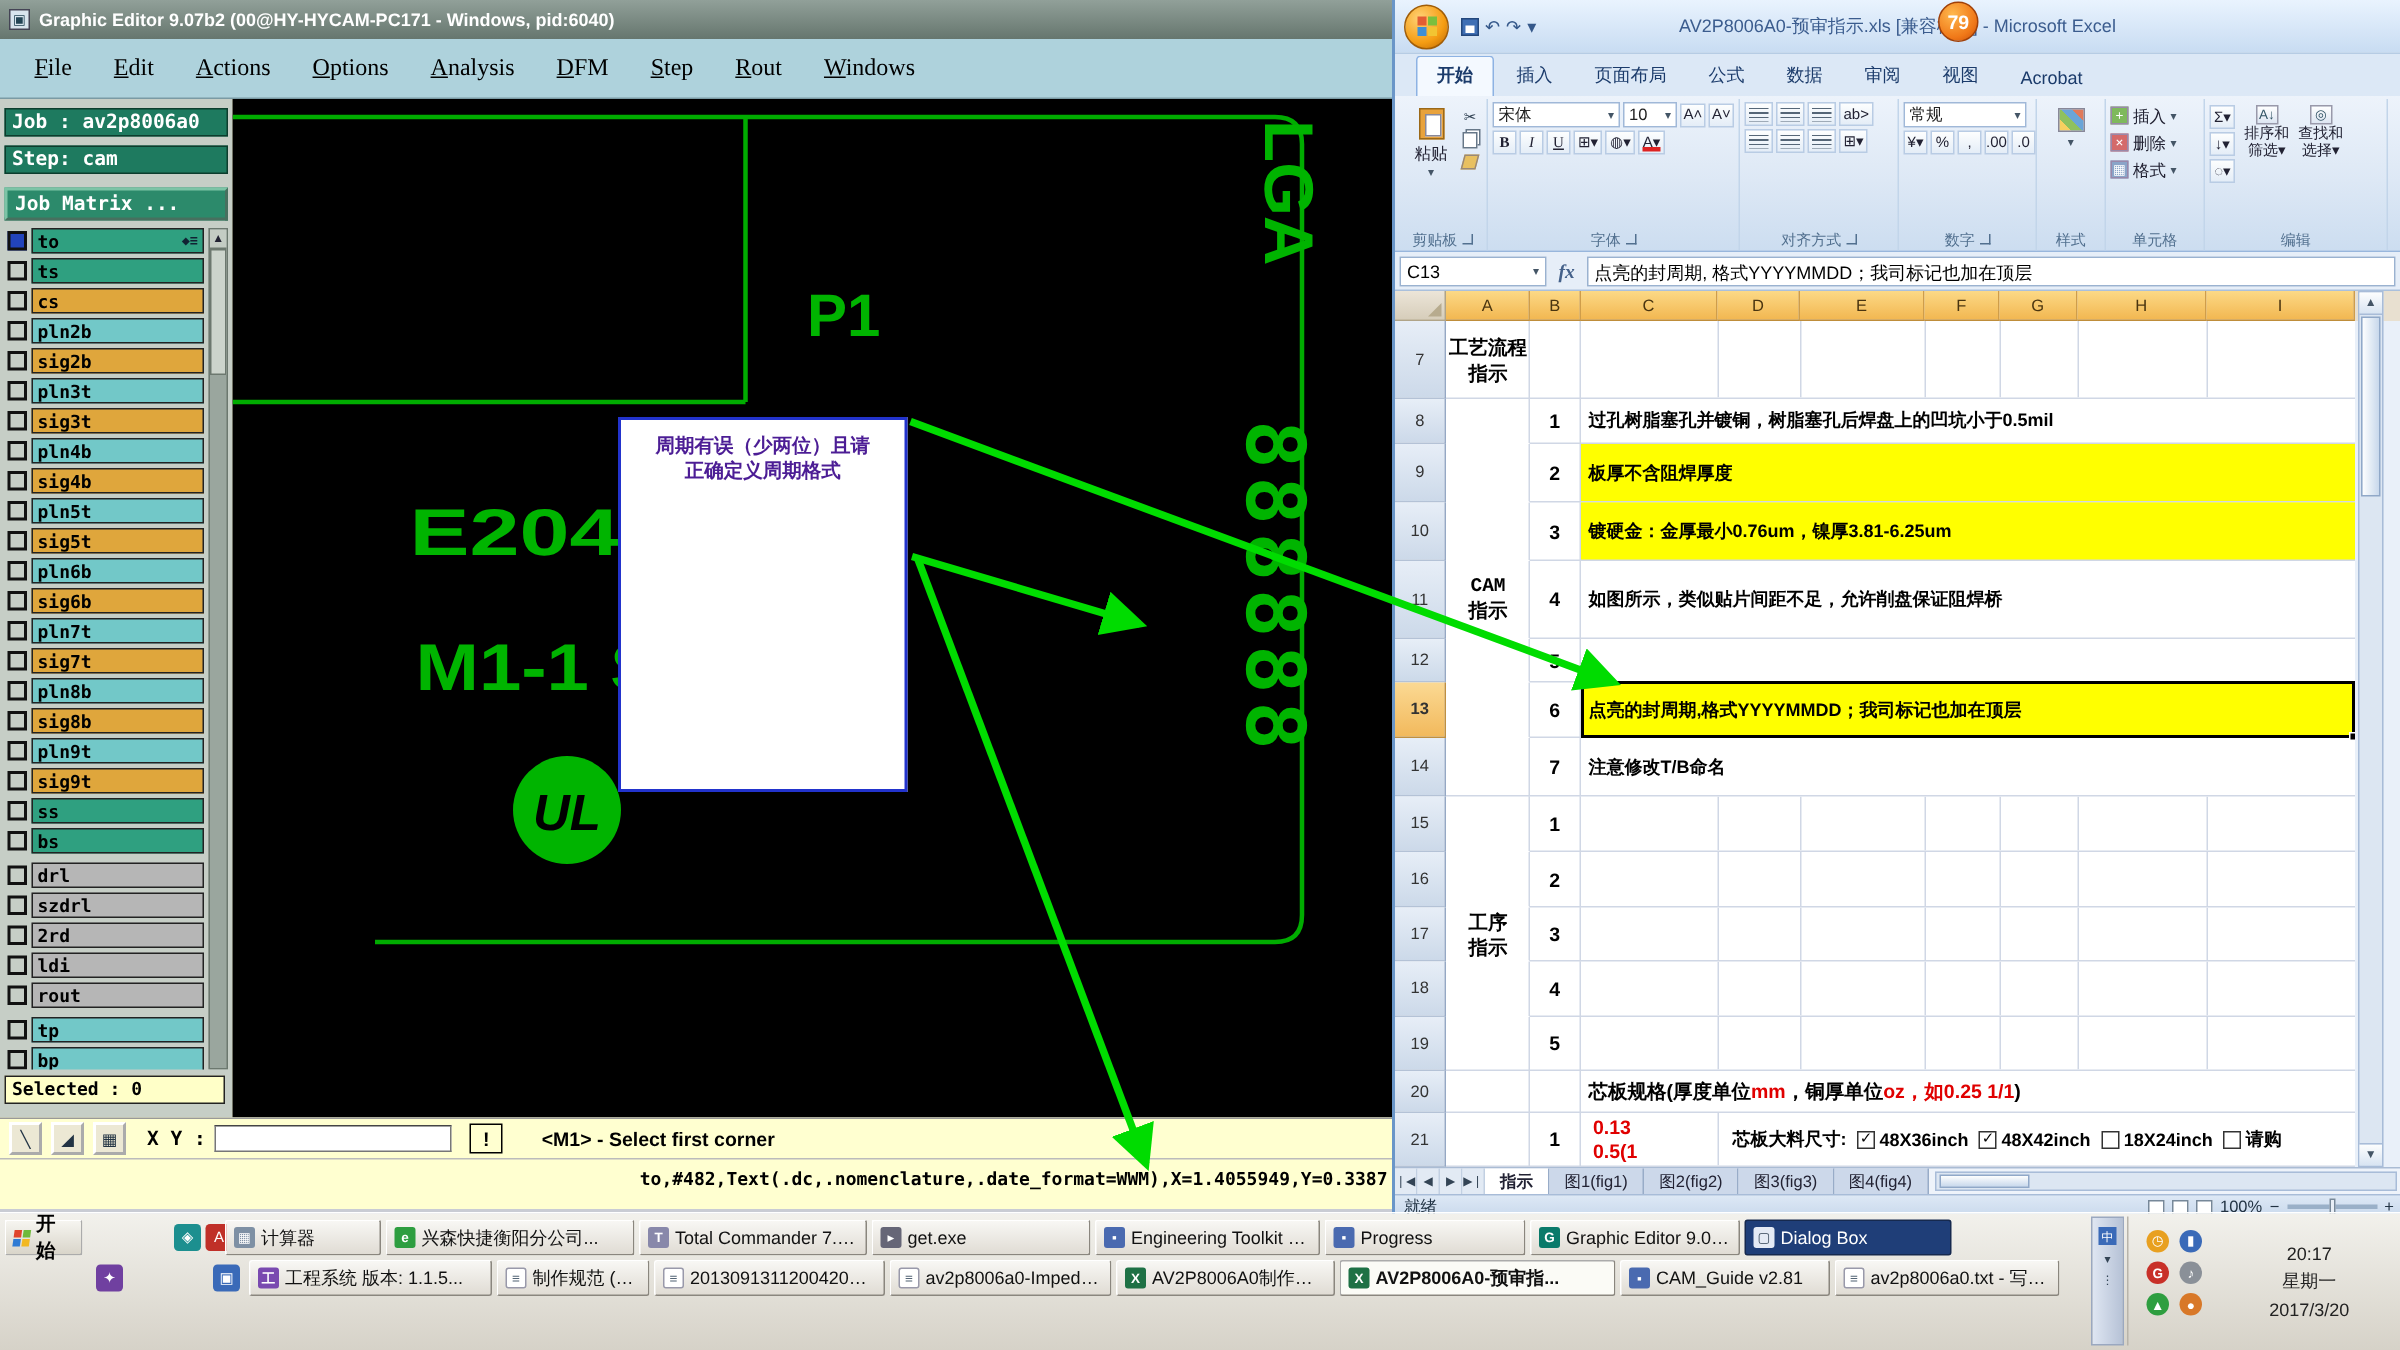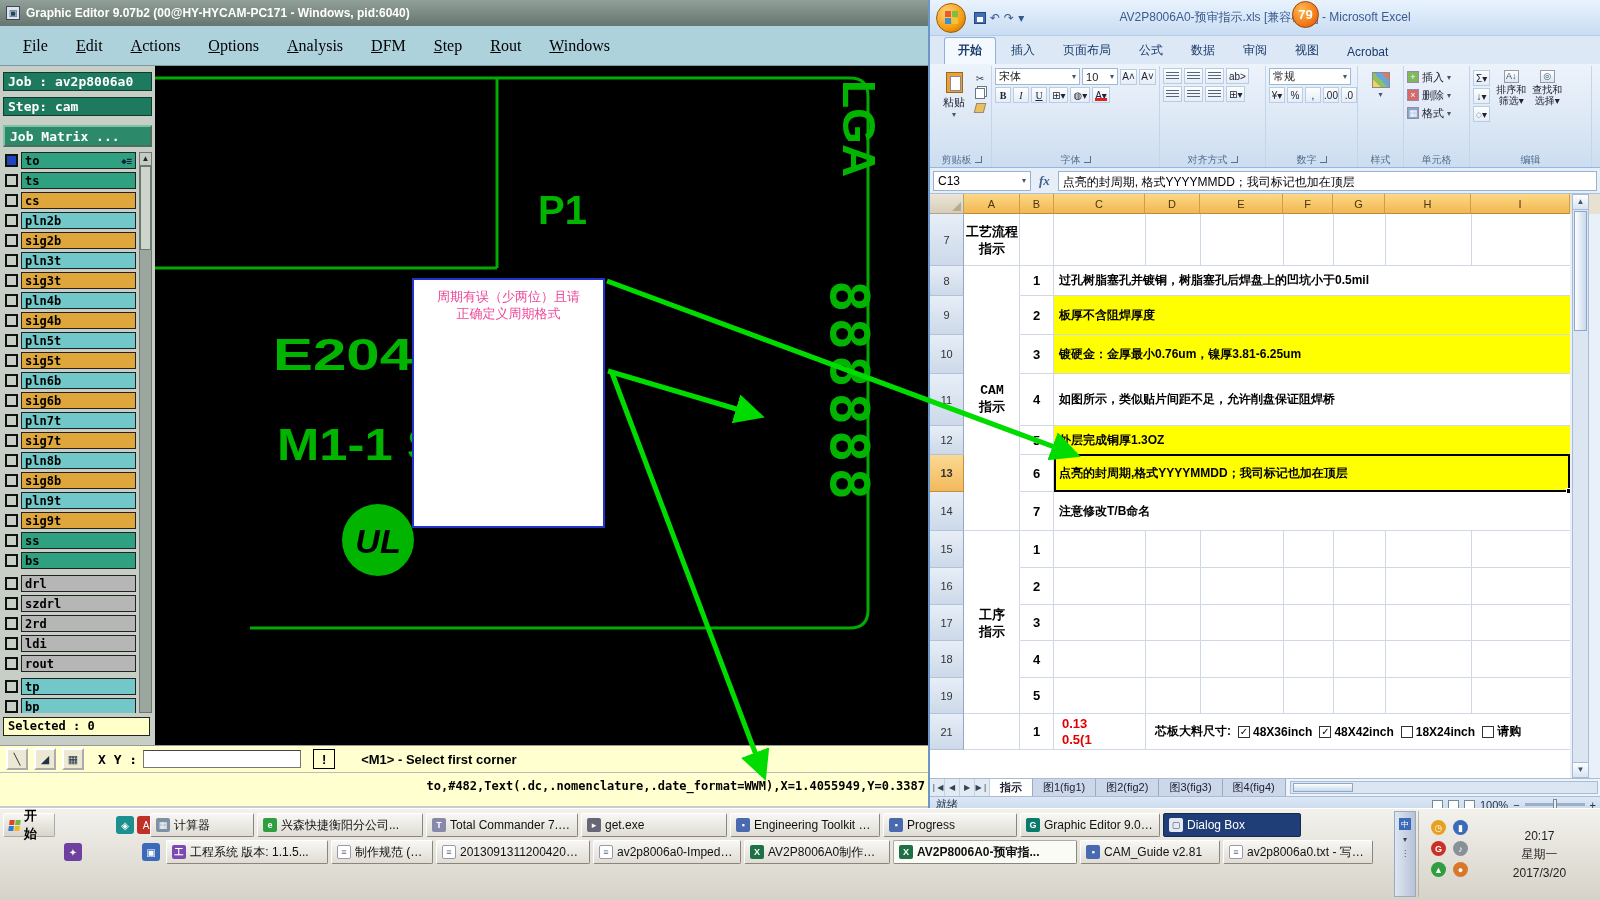--- a/index.html
+++ b/index.html
@@ -25,21 +25,21 @@
 .lname{flex:1;height:17px;font:bold 12px "DejaVu Sans Mono",monospace;color:#000;border:1px solid #222;padding:0 3px;margin-right:16px;display:flex;align-items:center;justify-content:space-between;overflow:hidden;}
 .t-teal{background:#2fa080;}.t-orange{background:#dfa63c;}.t-cyan{background:#72c8c8;}.t-gray{background:#b6b6b6;}
 .lico{font-size:9px;color:#123;}
 .lscroll{position:absolute;top:0;right:0;width:13px;bottom:0;background:#9aa69e;border:1px solid #6c786f;}
 .lsc-up{height:13px;background:#c4ccc4;border-bottom:1px solid #6c786f;font-size:8px;text-align:center;line-height:12px;color:#223;}
 .lsc-thumb{height:84px;background:#ccd4cc;border:1px solid #6c786f;}
 .ge-selected{position:absolute;left:3px;bottom:9px;width:147px;height:19px;background:#ffffc8;border:1px solid #222;font:bold 12px "DejaVu Sans Mono",monospace;padding:1px 4px;color:#000;}
 .ge-canvas{position:relative;flex:1;background:#000;overflow:hidden;}
 .ge-canvas svg{position:absolute;left:0;top:0;}
 .ge-popup{position:absolute;left:257px;top:212px;width:193px;height:250px;background:#fff;border:2px solid #2233cc;z-index:3;padding:8px 4px;text-align:center;}
-.ge-popup div{color:#ec4899;font-weight:normal;font-size:13px;line-height:17px;}
+.ge-popup div{color:#4c1d95;font-weight:bold;font-size:13px;line-height:17px;}
 .ge-toolbar{position:absolute;left:0;top:745px;width:935px;height:27px;background:#ffffd0;border-top:1px solid #999;display:flex;align-items:center;gap:6px;padding:0 6px;}
 .ge-tbtn{width:22px;height:22px;background:#ece8d4;border:2px outset #fff;font-size:11px;color:#234;display:flex;align-items:center;justify-content:center;flex:none;}
 .ge-xy{font:bold 13px "DejaVu Sans Mono",monospace;margin-left:8px;}
 .ge-input{width:158px;height:18px;background:#fff;border:1px solid #777;border-top-color:#444;font:12px "DejaVu Sans Mono",monospace;padding:0 3px;}
 .ge-alert{width:22px;height:20px;border:1px solid #000;background:#ffffd0;font:bold 13px "Liberation Sans",sans-serif;display:flex;align-items:center;justify-content:center;margin-left:6px;}
 .ge-prompt{font:bold 13px "Liberation Sans",sans-serif;margin-left:20px;white-space:nowrap;}
 .ge-status{position:absolute;left:0;top:772px;width:935px;height:34px;background:#ffffd0;border-top:1px solid #bbb;}
 .ge-status-text{position:absolute;right:10px;top:6px;font:bold 12px "DejaVu Sans Mono",monospace;color:#000;}
 
 
@@ -647,23 +647,20 @@
             <div class="xa nb"></div>
             <div class="xb">4</div>
             <div class="xc">
               <span>如图所示，类似贴片间距不足，允许削盘保证阻焊桥</span>
             </div>
           </div>
           <div class="xrow" style="height: 29px;">
             <div class="rh">12</div>
             <div class="xa nb"></div>
             <div class="xb">5</div>
-            <div class="xc yellow">
-              <span>外层完成铜厚1.3OZ</span>
-            </div>
           </div>
           <div class="xrow" style="height: 37px;">
             <div class="rh rh-sel">13</div>
             <div class="xa nb"></div>
             <div class="xb">6</div>
             <div class="xc yellow">
               <span>点亮的封周期,格式YYYYMMDD；我司标记也加在顶层</span>
             </div>
           </div>
           <div class="xrow" style="height: 39px;">
@@ -730,20 +727,32 @@
             <div class="rh">19</div>
             <div class="xa"></div>
             <div class="xb">5</div>
             <div class="xc">
               <div class="vline" style="left: 91px;"></div>
               <div class="vline" style="left: 146px;"></div>
               <div class="vline" style="left: 229px;"></div>
               <div class="vline" style="left: 279px;"></div>
               <div class="vline" style="left: 331px;"></div>
               <div class="vline" style="left: 417px;"></div>
+            </div>
+          </div>
+          <div class="xrow" style="height: 28px;">
+            <div class="rh">20</div>
+            <div class="xa"></div>
+            <div class="xb"></div>
+            <div class="xc spec">
+              <span>芯板规格(厚度单位</span>
+              <span class="red">mm</span>
+              <span>，铜厚单位</span>
+              <span class="red">oz，如0.25 1/1</span>
+              <span>)</span>
             </div>
           </div>
           <div class="xrow" style="height: 36px;">
             <div class="rh">21</div>
             <div class="xa"></div>
             <div class="xb">1</div>
             <div class="xc">
               <div class="core-c">
                 <div class="red">0.13</div>
                 <div class="red">0.5(1</div>

